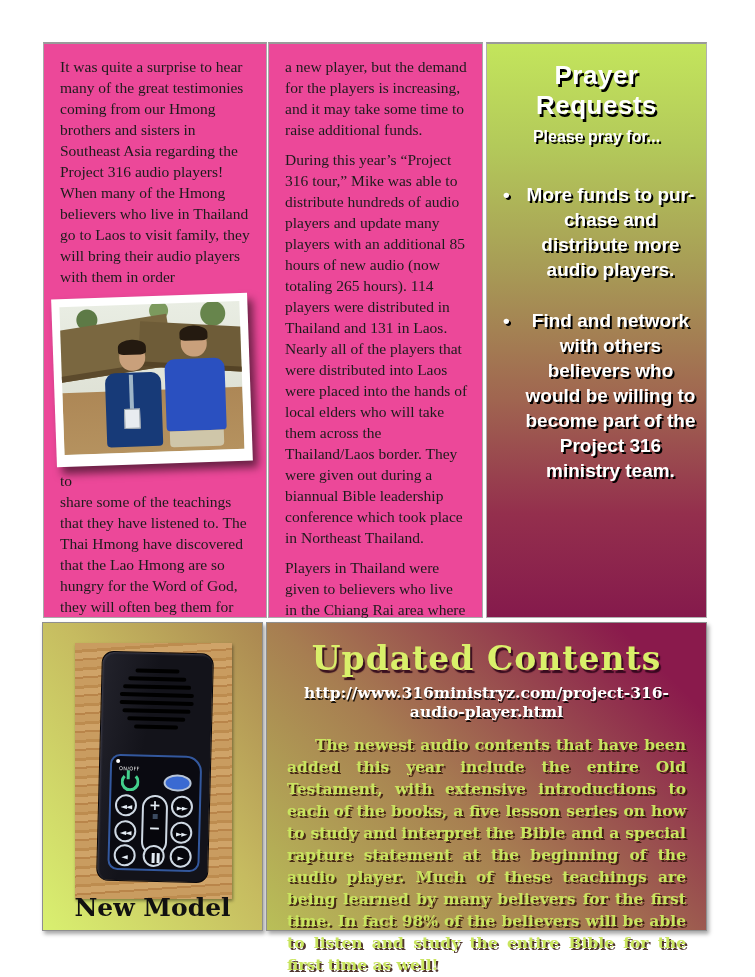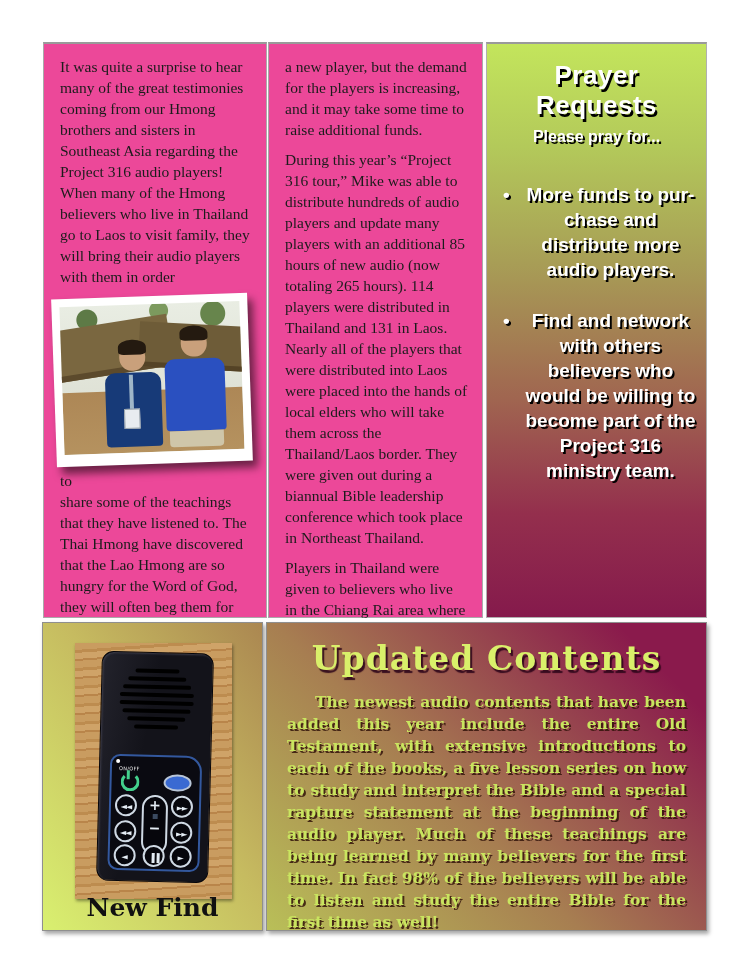--- a/index.html
+++ b/index.html
@@ -207,19 +207,20 @@
         </div>
         <div class="btn" style="left:33px;top:88px;">
           <div class="pausebars">
               <span style="left:7px"></span>
               <span style="left:12px"></span>
             </div>
         </div>
       </div>
     </div>
   </div>
-  <div class="caption">New Find</div>
+  <div class="caption">New Model</div>
 </div>
 
 <div id="panelRight" class="panel">
   <h1>Updated Contents</h1>
+  <a href="#" class="url">http://www.316ministryz.com/project-316-audio-player.html</a>
   <div class="bodytext">The newest audio contents that have been added this year include the entire Old Testament, with extensive introductions to each of the books, a five lesson series on how to study and interpret the Bible and a special rapture statement at the beginning of the audio player.  Much of these teachings are being learned by many believers for the first time.  In fact 98% of the believers will be able to listen and study the entire Bible for the first time as well!</div>
 </div>
 
 </body></html>

